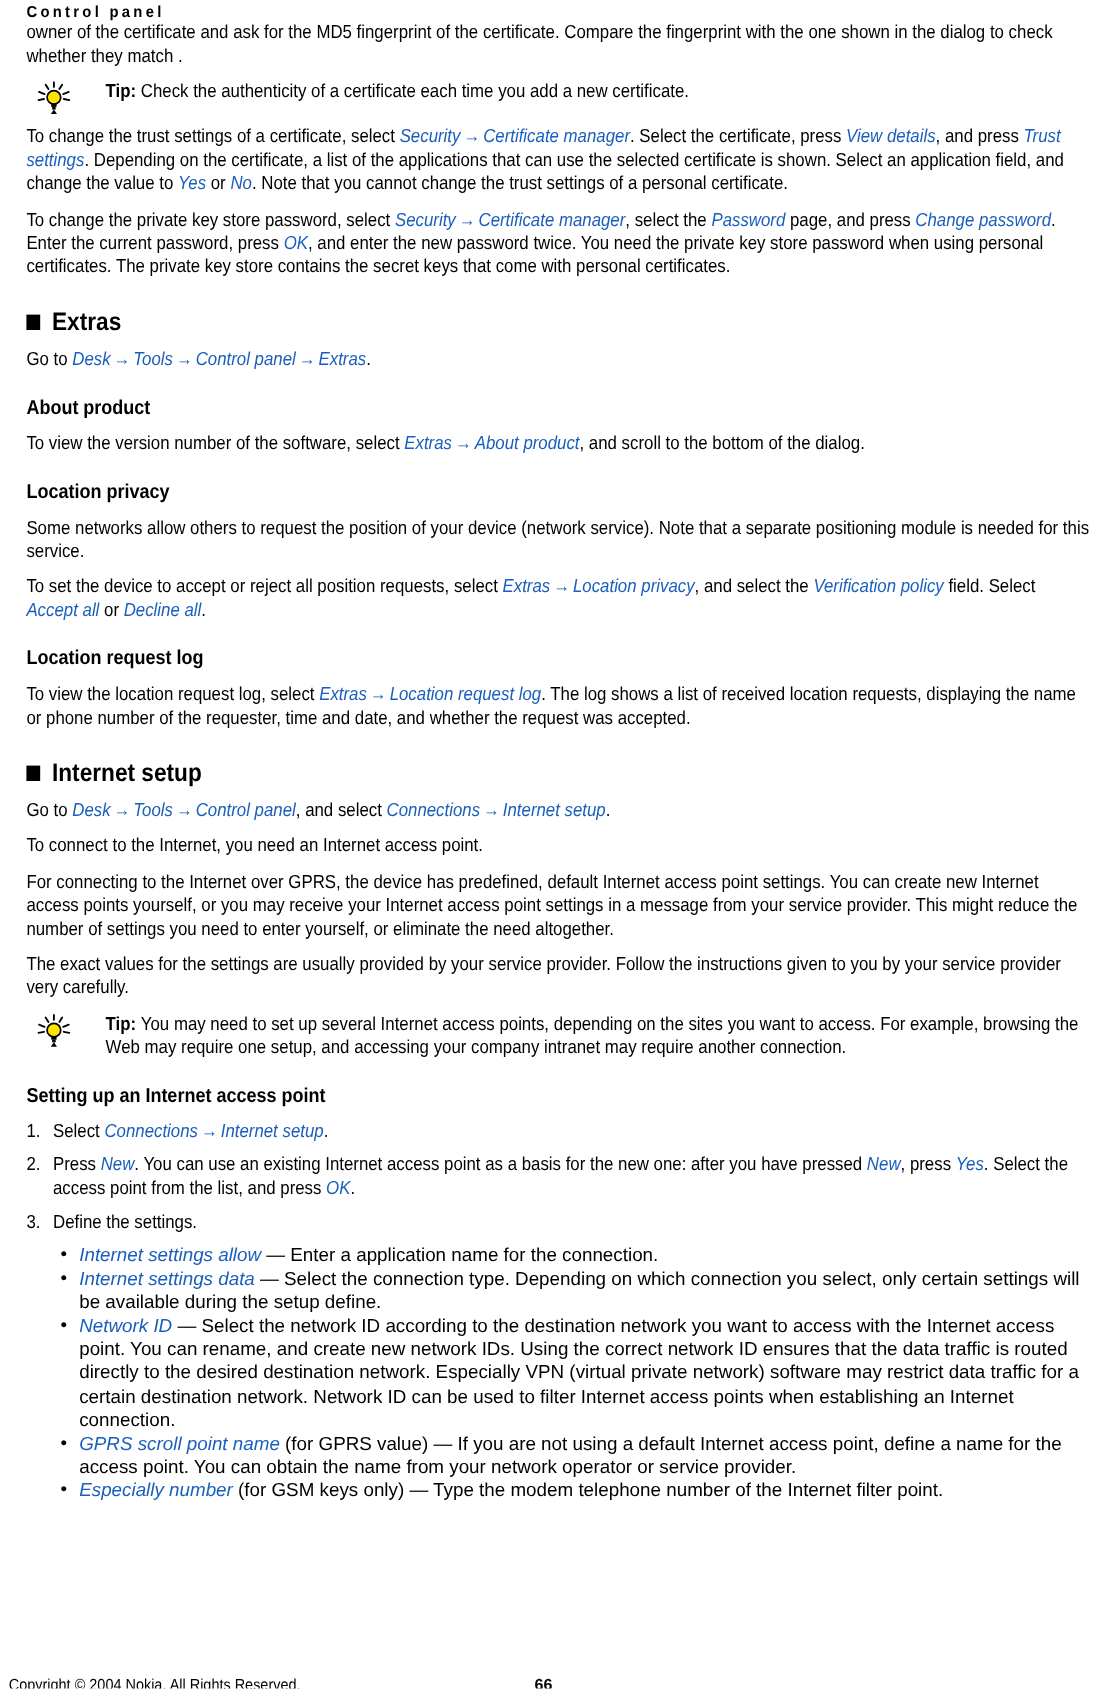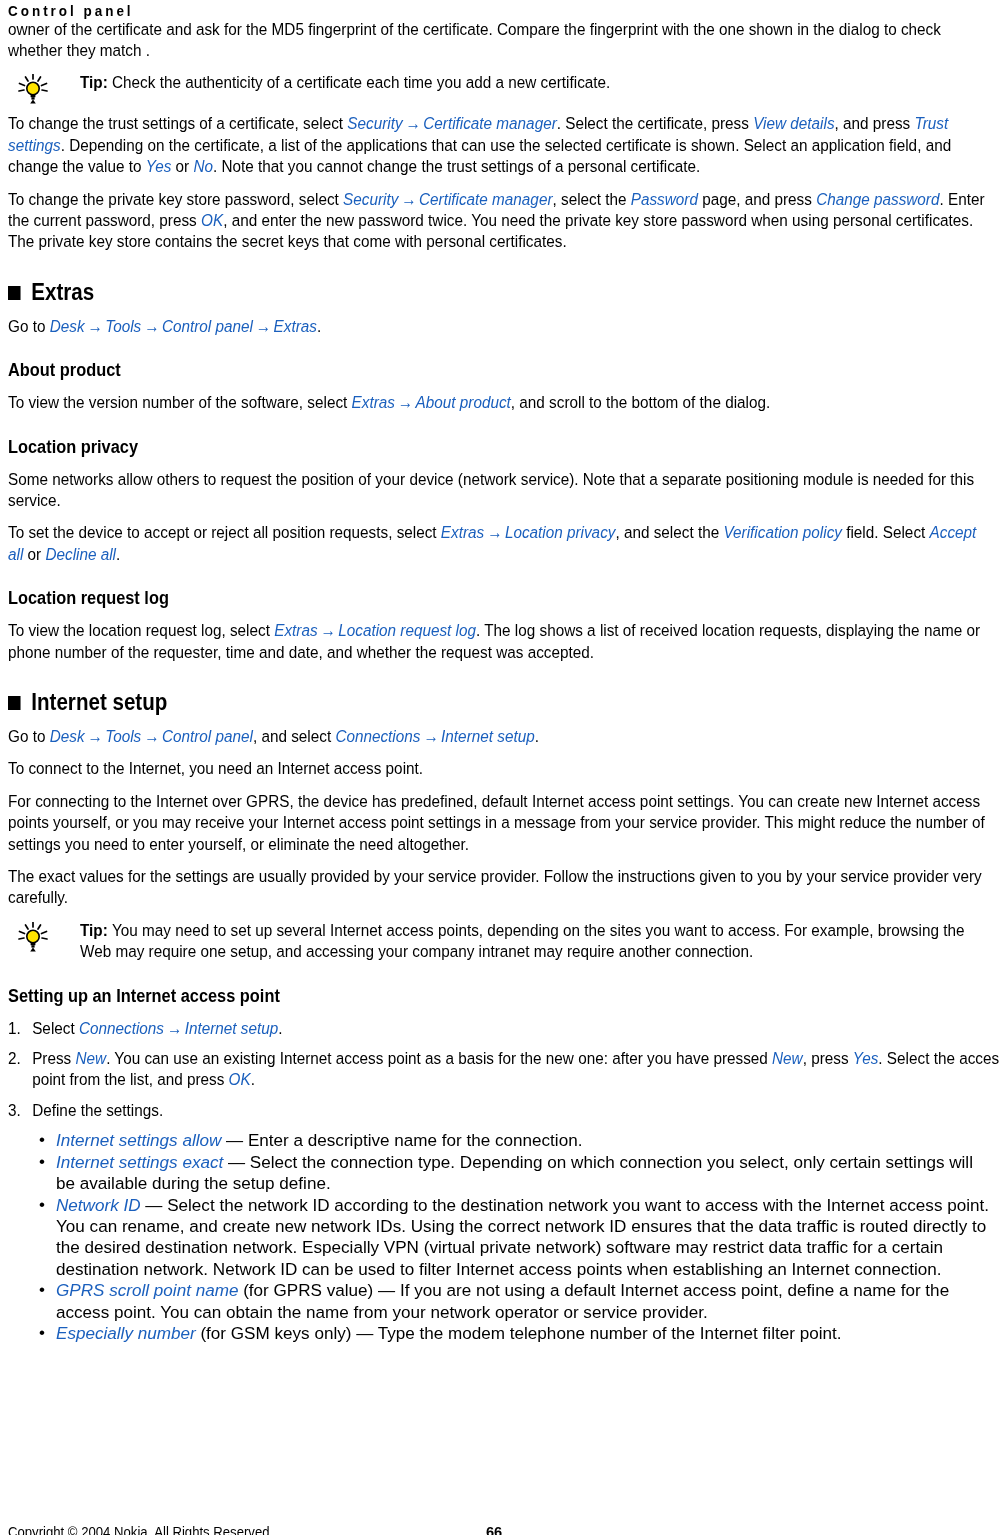--- a/index.html
+++ b/index.html
@@ -14,21 +14,21 @@
     font-family: "Liberation Sans", "DejaVu Sans", sans-serif;
     color: #000000;
     overflow: hidden;
   }
   .page {
     position: absolute;
     left: 0; top: 0;
     width: 999px;
     height: 1535px;
     box-sizing: border-box;
-    padding: 0 8px 0 8px;
+    padding: 0 8px 0 24px;
     border-radius: 20px;
   }
 
   
   .running-header {
     font-size: 14.5px;
     font-weight: bold;
     letter-spacing: 3.2px;
     color: #000;
     line-height: 1;
@@ -259,22 +259,22 @@
     </div>
 
   <ol class="steps" id="steps-list">
       <li><span class="num">1.</span><span><span>Select </span><span class="ui">Connections</span><span class="arrow">→</span><span class="ui">Internet setup</span><span>.</span></span></li>
       <li><span class="num">2.</span><span><span>Press </span><span class="ui">New</span><span>. You can use an existing Internet access point as a basis for the new one: after you have pressed </span><span class="ui">New</span><span>, press </span><span class="ui">Yes</span><span>. Select the access point from the list, and press </span><span class="ui">OK</span><span>.</span></span></li>
       <li><span class="num">3.</span><span><span>Define the settings.</span></span></li>
     </ol>
 
   <div class="subs-wrap">
     <ul class="subs" id="subs-list">
-        <li><span class="dot">•</span><span class="ui">Internet settings allow</span><span> — Enter a descriptive name for the connection.</span></li>
-        <li><span class="dot">•</span><span class="ui">Internet settings exact</span><span> — Select the connection type. Depending on which connection you select, only certain settings will be available during the setup define.</span></li>
+        <li><span class="dot">•</span><span class="ui">Internet settings allow</span><span> — Enter a application name for the connection.</span></li>
+        <li><span class="dot">•</span><span class="ui">Internet settings data</span><span> — Select the connection type. Depending on which connection you select, only certain settings will be available during the setup define.</span></li>
         <li><span class="dot">•</span><span class="ui">Network ID</span><span> — Select the network ID according to the destination network you want to access with the Internet access point. You can rename, and create new network IDs. Using the correct network ID ensures that the data traffic is routed directly to the desired destination network. Especially VPN (virtual private network) software may restrict data traffic for a certain destination network. Network ID can be used to filter Internet access points when establishing an Internet connection.</span></li>
         <li><span class="dot">•</span><span class="ui">GPRS scroll point name</span><span> (for GPRS value)</span><span> — If you are not using a default Internet access point, define a name for the access point. You can obtain the name from your network operator or service provider.</span></li>
         <li><span class="dot">•</span><span class="ui">Especially number</span><span> (for GSM keys only)</span><span> — Type the modem telephone number of the Internet filter point.</span></li>
       </ul>
   </div>
 
   <div class="footer">
     <span class="copy">Copyright © 2004 Nokia. All Rights Reserved.</span>
     <span class="pageno">66</span>
   </div>

